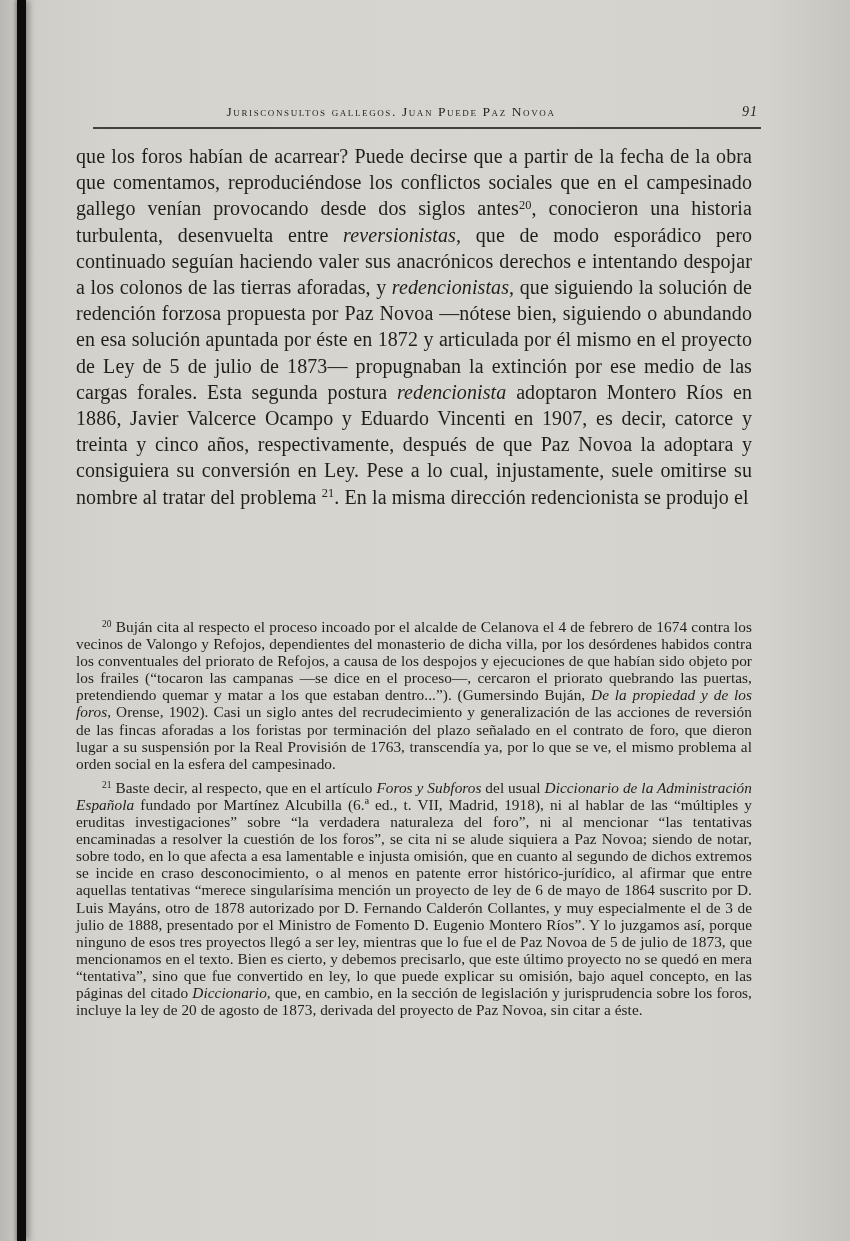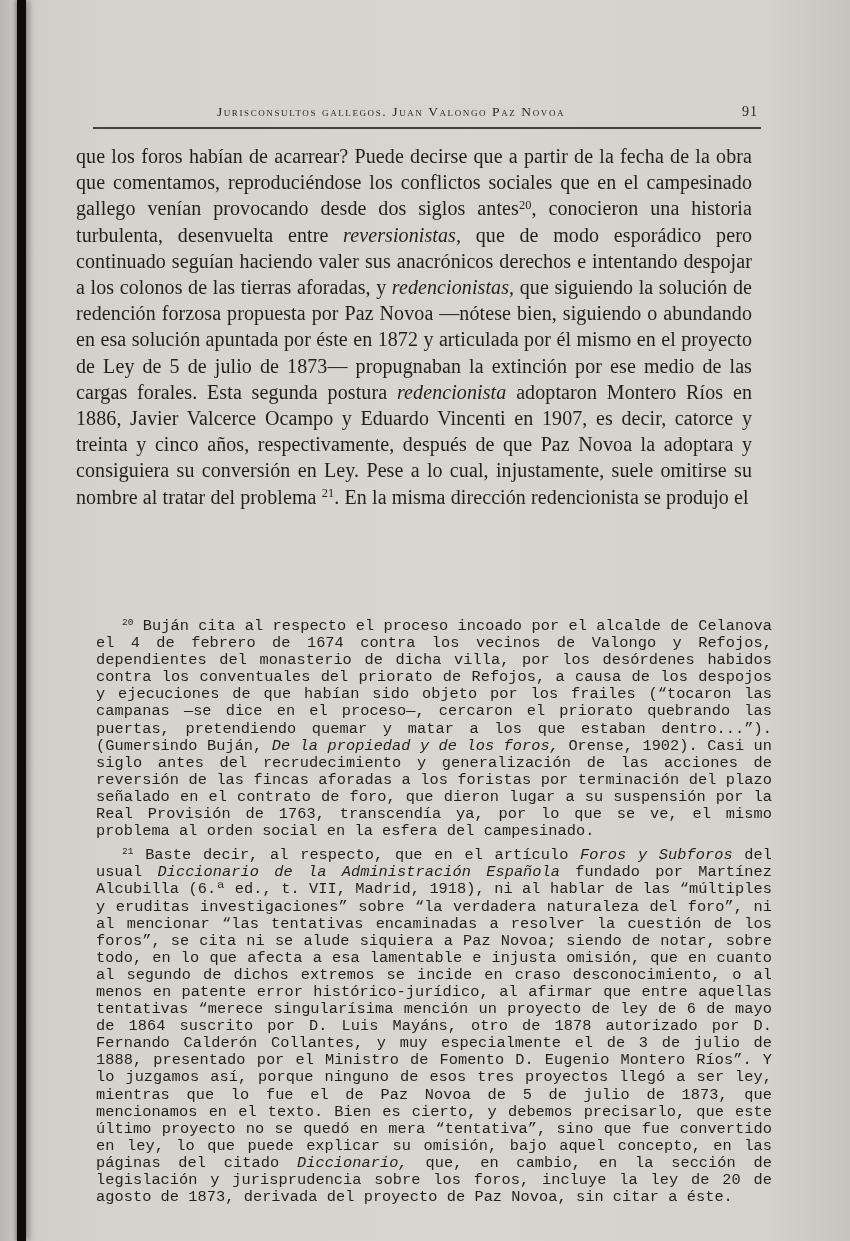--- a/index.html
+++ b/index.html
@@ -35,20 +35,21 @@
     letter-spacing: 1.6px;
     font-variant: small-caps;
     color: #2a2620;
     white-space: nowrap;
   }
   .page-number {
     position: absolute;
     right: 4px; top: 0;
     font-size: 14px;
     letter-spacing: 1px;
+    font-style: italic;
   }
   .header-rule {
     position: absolute;
     top: 127px; left: 93px;
     width: 668px; height: 2px;
     background: #45413a;
   }
   .body-text {
     position: absolute;
     top: 143px; left: 76px;
@@ -61,43 +62,42 @@
   }
   .fnref {
     font-size: 62%;
     line-height: 0;
     vertical-align: baseline;
     position: relative;
     top: -0.55em;
   }
   .footnotes {
     position: absolute;
-    top: 618px; left: 96px;
+    top: 618px; left: 76px;
     width: 676px;
-    font-family: Liberation Mono, monospace;
   }
   .footnote {
     margin: 0 0 7px 0;
     font-size: 15.3px;
     line-height: 17.1px;
     text-align: justify;
     text-indent: 26px;
     letter-spacing: .05px;
   }
   em { font-style: italic; }
 </style>
 </head>
 <body>
 
 <div class="scan">
 
   <div class="binding"></div>
 
   <div class="header">
-    <span class="running-title">Jurisconsultos gallegos. Juan Valongo Paz Novoa</span>
+    <span class="running-title">Jurisconsultos gallegos. Juan Puede Paz Novoa</span>
     <span class="page-number">91</span>
   </div>
 
   <div class="header-rule"></div>
 
   <p class="body-text"><span>que los foros habían de acarrear? Puede decirse que a partir de la fecha de la obra que comentamos, reproduciéndose los conflictos sociales que en el campesinado gallego venían provocando desde dos siglos antes</span><sup class="fnref">20</sup><span>, conocieron una historia turbulenta, desenvuelta entre </span><em>reversionistas,</em><span> que de modo esporádico pero continuado seguían haciendo valer sus anacrónicos derechos e intentando despojar a los colonos de las tierras aforadas, y </span><em>redencionistas,</em><span> que siguiendo la solución de redención forzosa propuesta por Paz Novoa —nótese bien, siguiendo o abundando en esa solución apuntada por éste en 1872 y articulada por él mismo en el proyecto de Ley de 5 de julio de 1873— propugnaban la extinción por ese medio de las cargas forales. Esta segunda postura </span><em>redencionista</em><span> adoptaron Montero Ríos en 1886, Javier Valcerce Ocampo y Eduardo Vincenti en 1907, es decir, catorce y treinta y cinco años, respectivamente, después de que Paz Novoa la adoptara y consiguiera su conversión en Ley. Pese a lo cual, injustamente, suele omitirse su nombre al tratar del problema </span><sup class="fnref">21</sup><span>. En la misma dirección redencionista se produjo el</span></p>
 
   <div class="footnotes">
 
     <p class="footnote"><sup class="fnref">20</sup><span> Buján cita al respecto el proceso incoado por el alcalde de Celanova el 4 de febrero de 1674 contra los vecinos de Valongo y Refojos, dependientes del monasterio de dicha villa, por los desórdenes habidos contra los conventuales del priorato de Refojos, a causa de los despojos y ejecuciones de que habían sido objeto por los frailes (“tocaron las campanas —se dice en el proceso—, cercaron el priorato quebrando las puertas, pretendiendo quemar y matar a los que estaban dentro...”). (Gumersindo Buján, </span><em>De la propiedad y de los foros,</em><span> Orense, 1902). Casi un siglo antes del recrudecimiento y generalización de las acciones de reversión de las fincas aforadas a los foristas por terminación del plazo señalado en el contrato de foro, que dieron lugar a su suspensión por la Real Provisión de 1763, transcendía ya, por lo que se ve, el mismo problema al orden social en la esfera del campesinado.</span></p>

